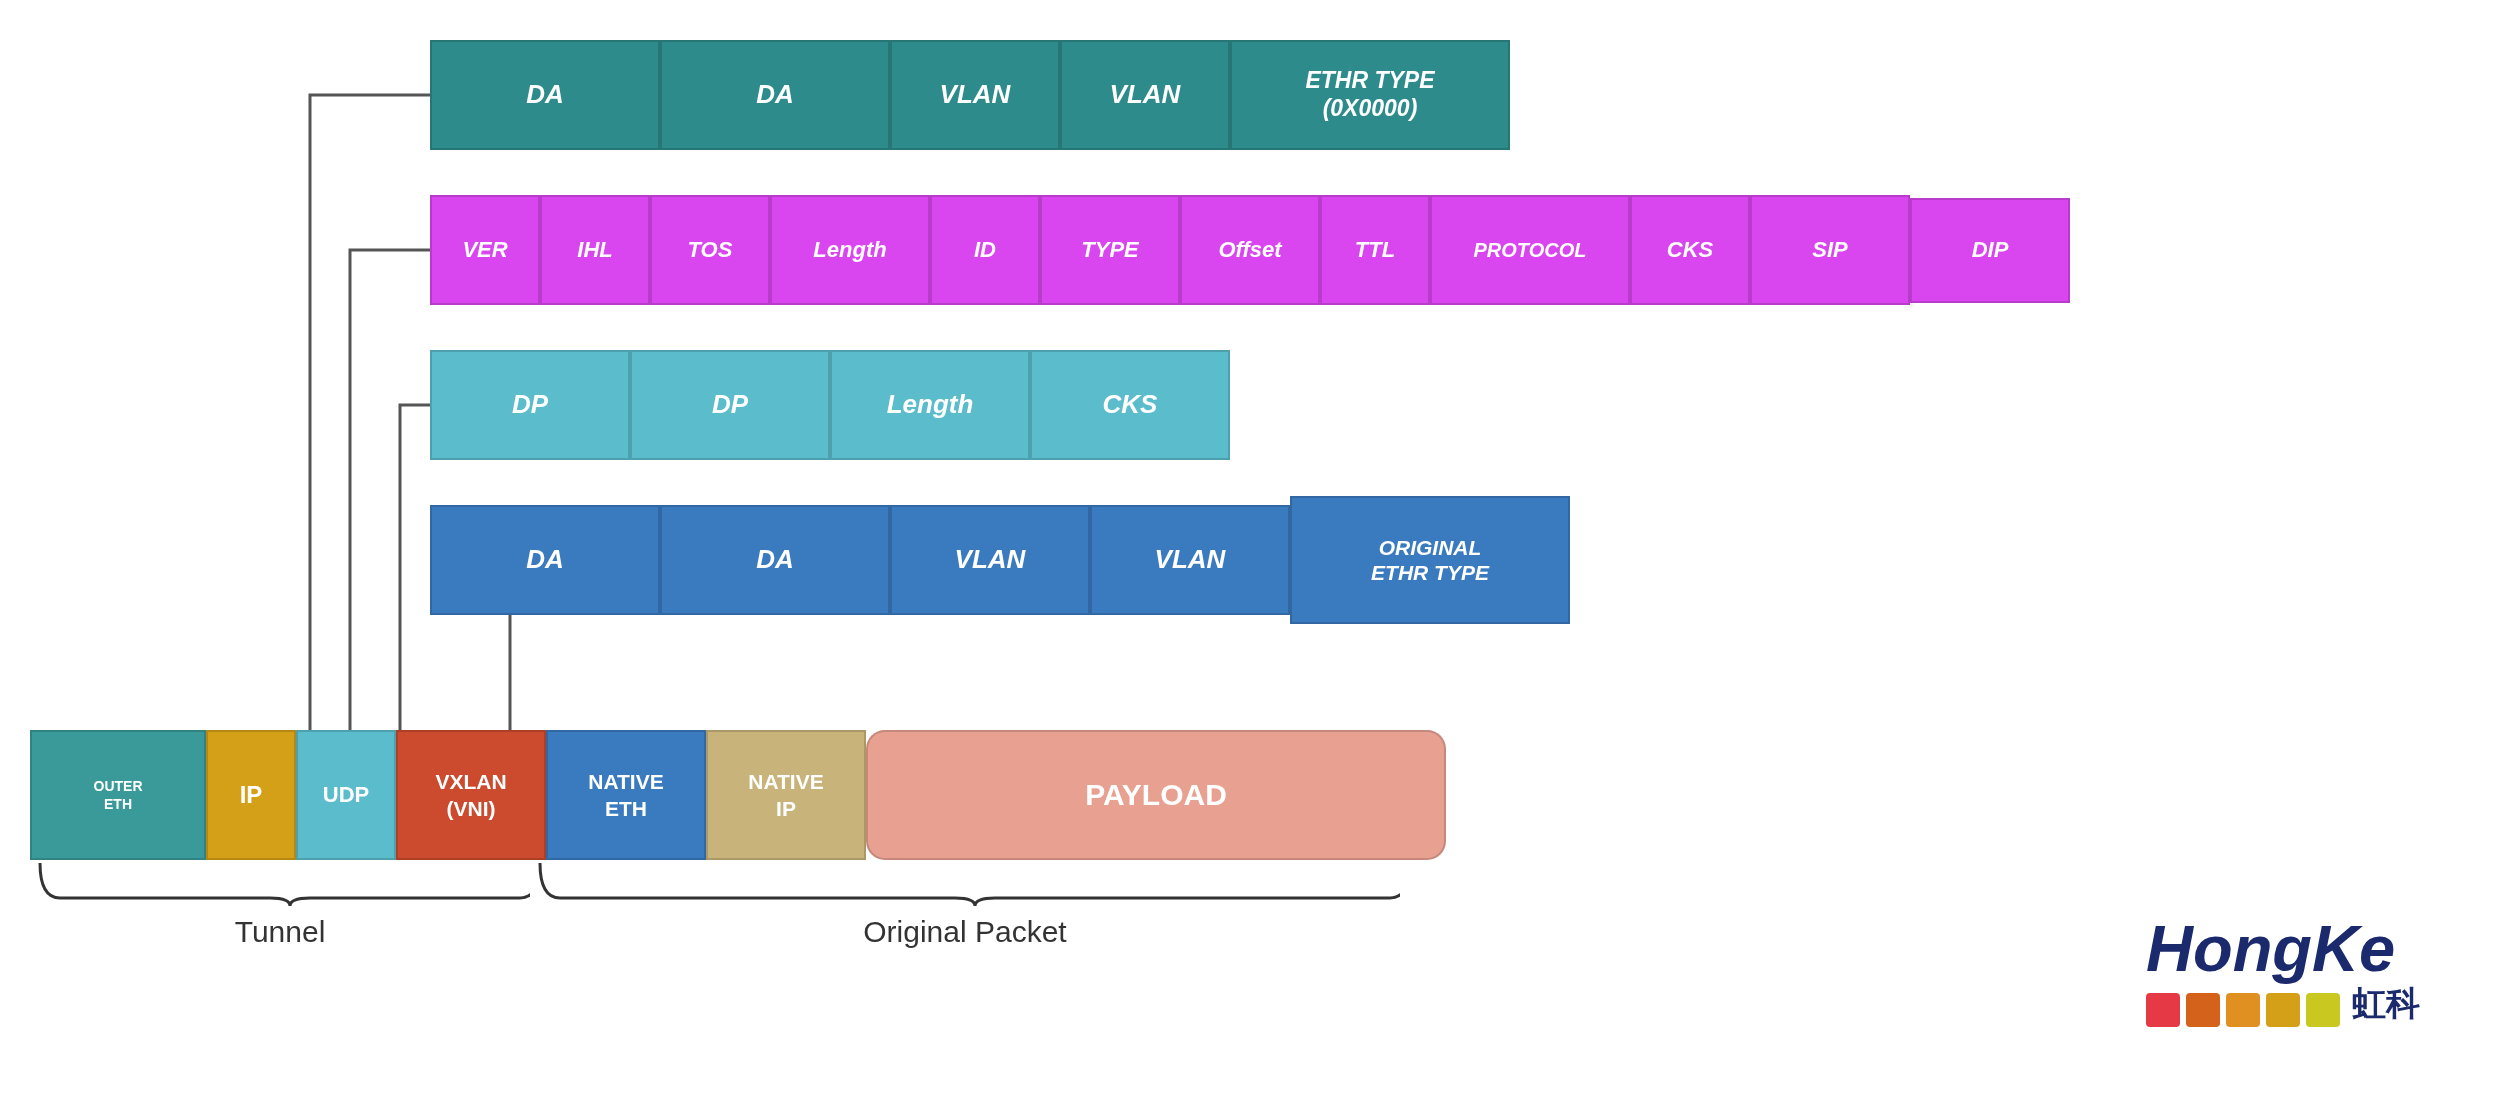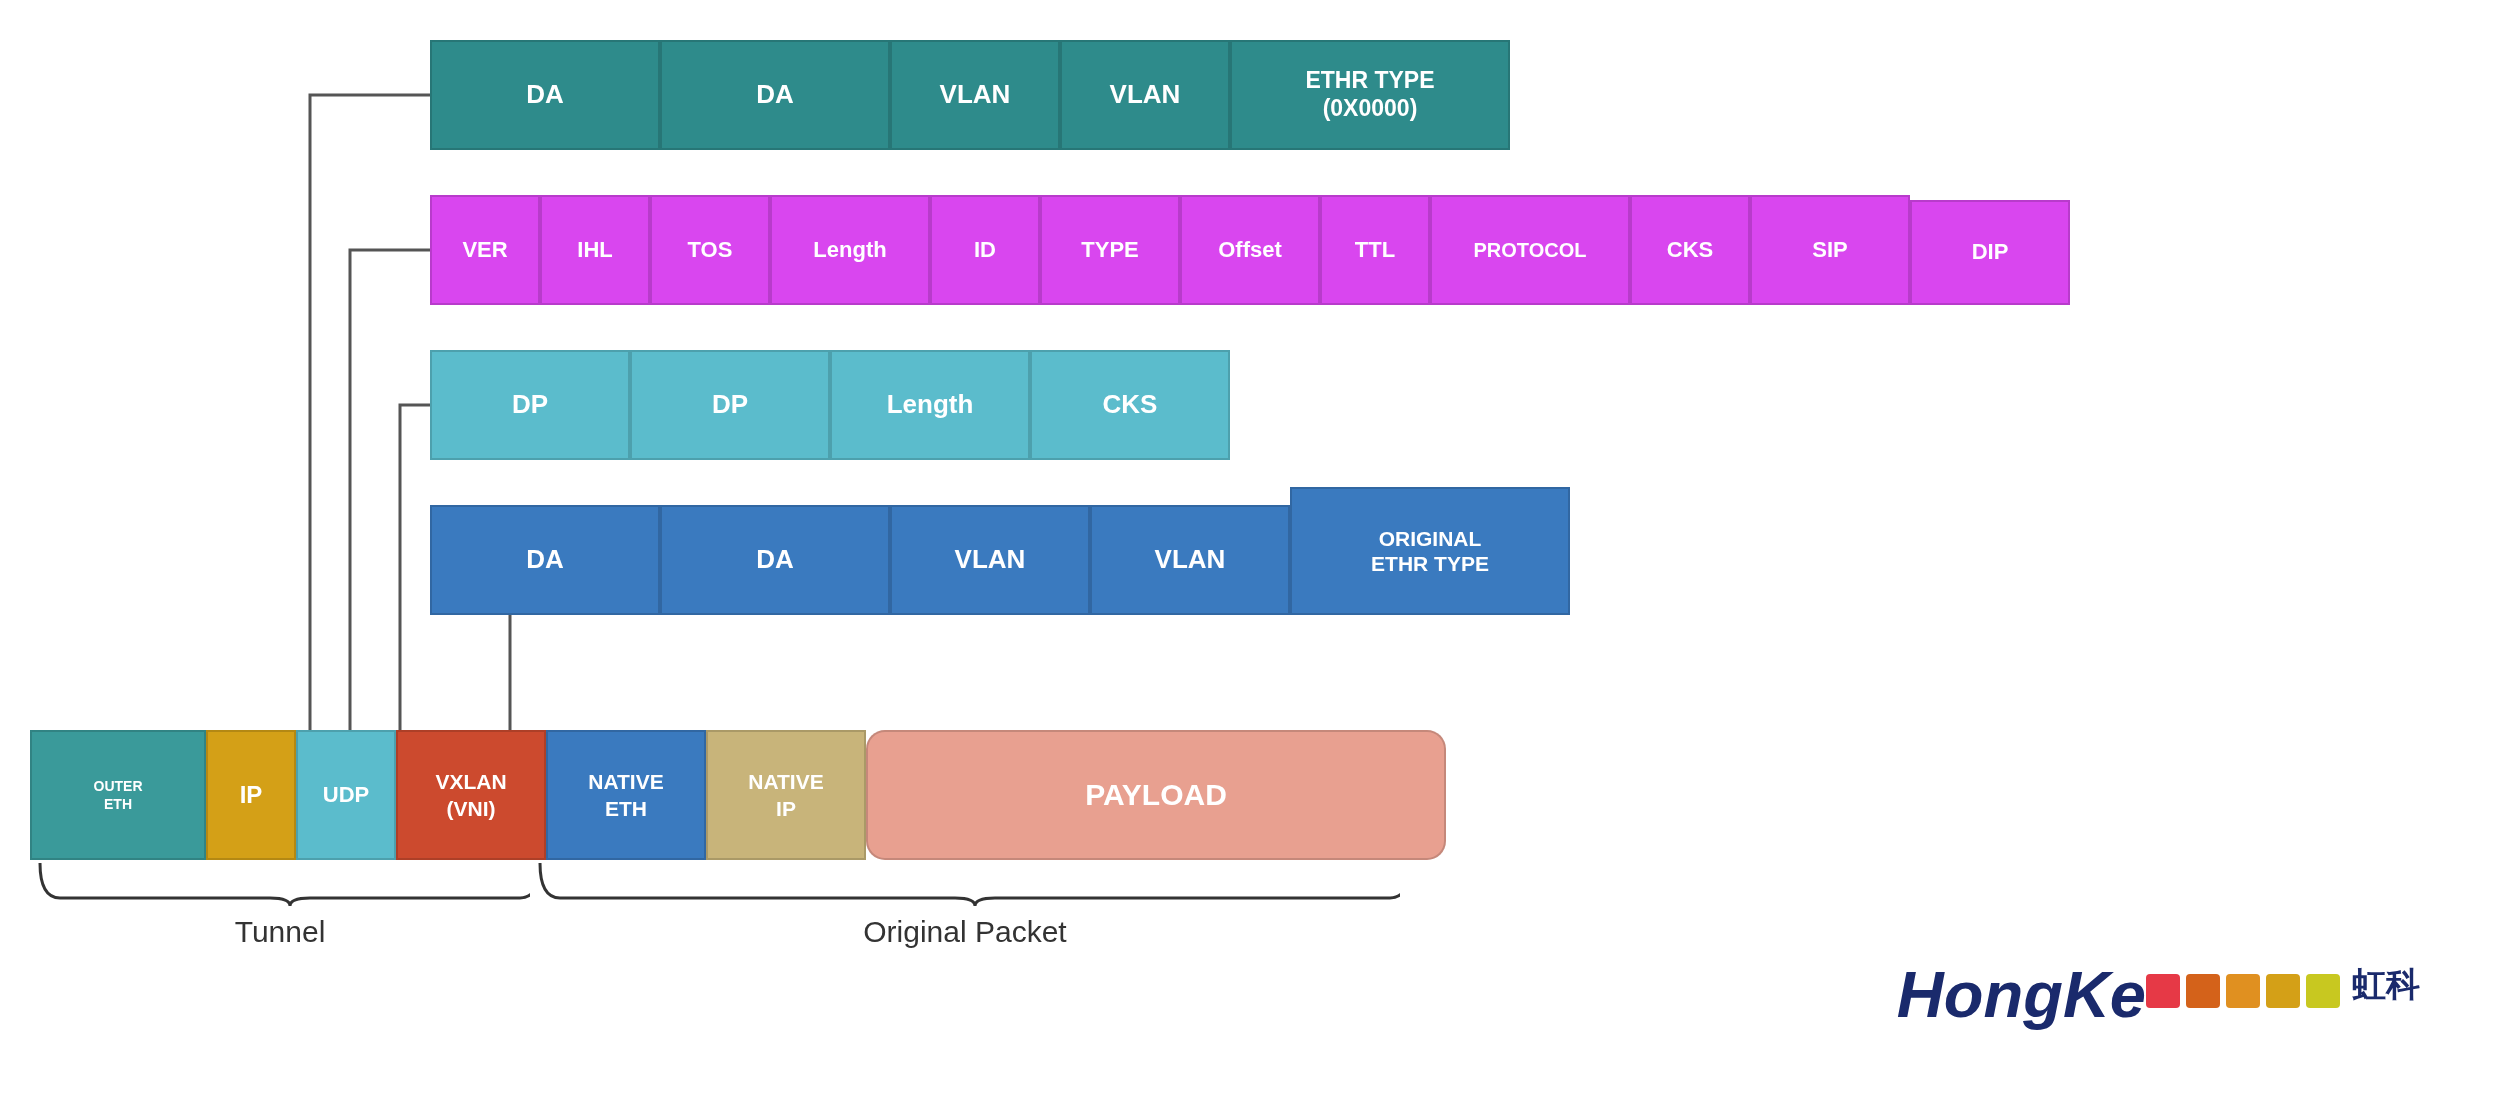--- a/index.html
+++ b/index.html
@@ -15,22 +15,23 @@
     .main-container {
       position: absolute;
       top: 0; left: 0;
       width: 2500px;
       height: 1107px;
     }
 
     
     .packet-row {
       display: flex;
-      align-items: flex-end;
+      align-items: center;
       position: absolute;
+      font-style: italic;
     }
 
     .pkt-box {
       display: flex;
       align-items: center;
       justify-content: center;
       text-align: center;
       font-weight: bold;
       font-size: 26px;
       color: white;
@@ -156,21 +157,21 @@
 
   <svg style="position:absolute; top:858px; left:530px; width:870px; height:50px;">
 
     <path d="M 10,5 Q 10,40 30,40 L 425,40 Q 445,40 445,48 Q 445,40 465,40 L 860,40 Q 880,40 880,5" stroke="#333" stroke-width="3" fill="none"></path>
   </svg>
 
   <div class="brace-label" style="position:absolute; top:915px; left:30px; width:500px; font-size:30px; text-align:center; color:#333;">Tunnel</div>
 
   <div class="brace-label" style="position:absolute; top:915px; left:530px; width:870px; font-size:30px; text-align:center; color:#333;">Original Packet</div>
 
-  <div class="logo-area" style="position:absolute; right:80px; bottom:80px; display:flex; flex-direction:row; align-items:flex-start;">
+  <div class="logo-area" style="position:absolute; right:80px; bottom:80px; display:flex; flex-direction:column; align-items:flex-start;">
     <div style="font-size:65px; font-weight:900; color:#1a2a6c; font-style:italic; line-height:1;">
       <span style="color:#1a2a6c;">Hong</span><span style="color:#1a2a6c;">Ke</span>
     </div>
     <div style="display:flex; align-items:flex-end; gap:6px; margin-top:0;">
       <div style="display:flex; gap:6px;">
         <div style="width:34px;height:34px;border-radius:4px;background:#e63946;"></div>
         <div style="width:34px;height:34px;border-radius:4px;background:#d4621a;"></div>
         <div style="width:34px;height:34px;border-radius:4px;background:#e09020;"></div>
         <div style="width:34px;height:34px;border-radius:4px;background:#d4a017;"></div>
         <div style="width:34px;height:34px;border-radius:4px;background:#c8c820;"></div>

